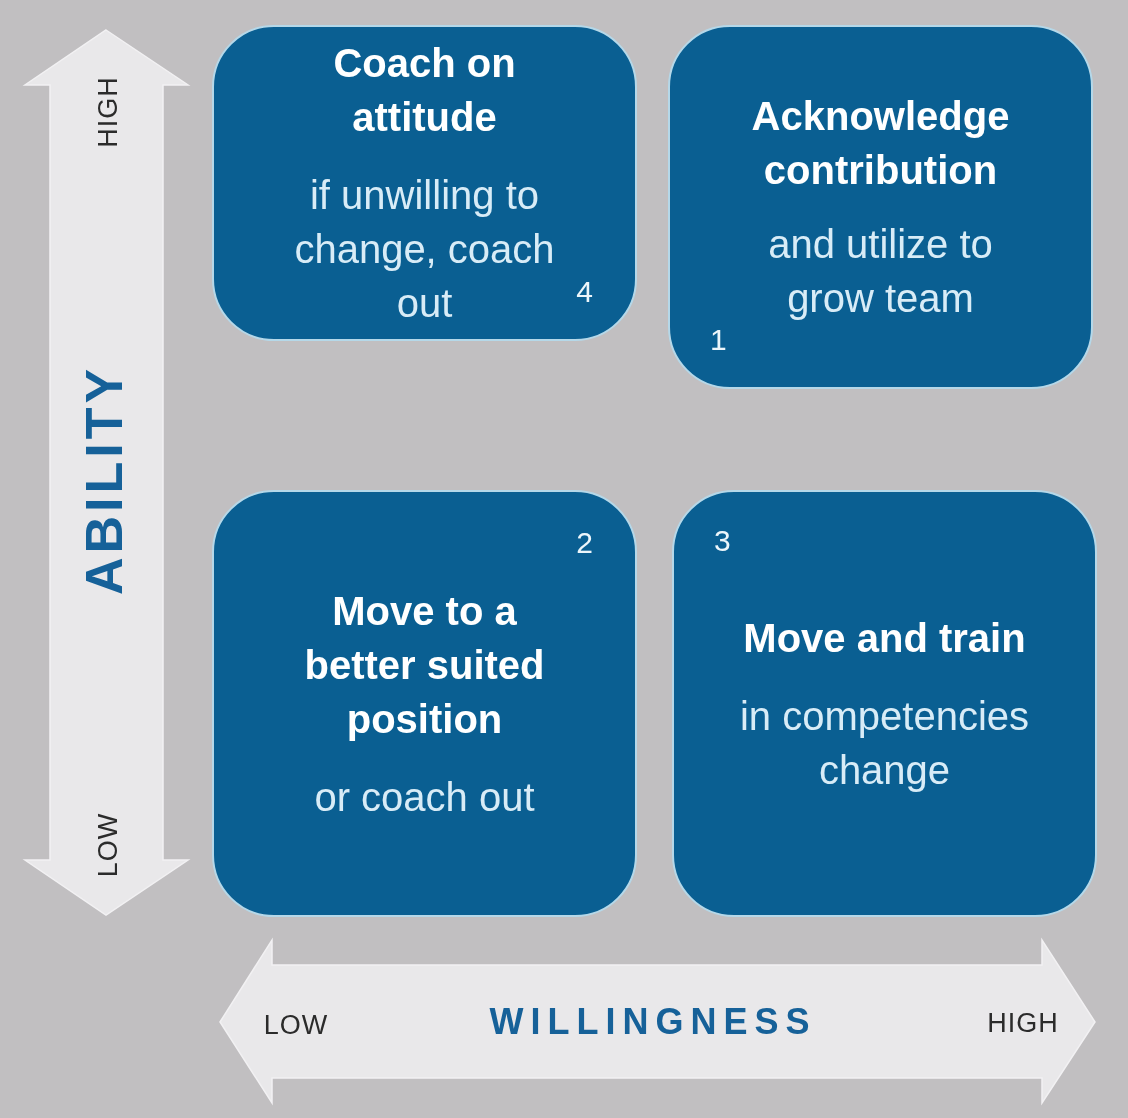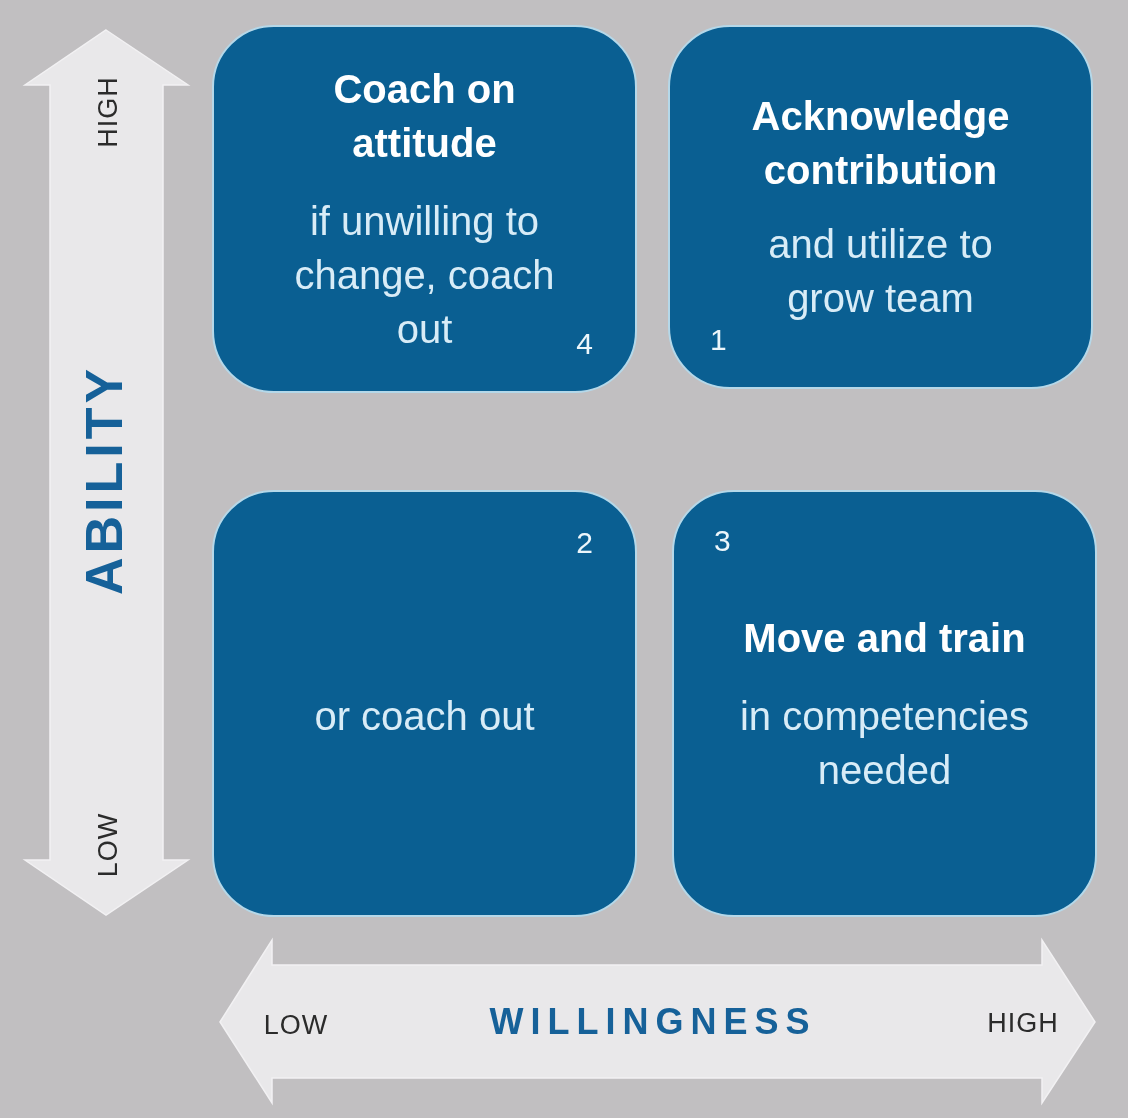--- a/index.html
+++ b/index.html
@@ -23,21 +23,21 @@
     background: #0a5f92;
     border: 2px solid #b5d8e9;
     border-radius: 62px;
     box-sizing: border-box;
     display: flex;
     flex-direction: column;
     align-items: center;
     justify-content: center;
     text-align: center;
   }
-  .q-tl { left: 212px; top: 25px;  height: 368px; }
+  .q-tl { left: 212px; top: 25px;  height: 316px; }
   .q-tr { left: 668px; top: 25px;  height: 364px; }
   .q-bl { left: 212px; top: 490px; height: 427px; }
   .q-br { left: 672px; top: 490px; height: 427px; }
 
   .q-title {
     font-size: 40px;
     font-weight: bold;
     color: #ffffff;
     line-height: 1.35;
   }
@@ -126,23 +126,24 @@
     <div class="q-num num-br">4</div>
   </div>
 
   <div class="quadrant q-tr">
     <div class="q-title w-tr-title">Acknowledge contribution</div>
     <div class="q-body w-tr-body">and utilize to grow team</div>
     <div class="q-num num-bl">1</div>
   </div>
 
   <div class="quadrant q-bl">
+    <div class="q-title w-bl-title">Move to a better suited position</div>
     <div class="q-body w-bl-body">or coach out</div>
     <div class="q-num num-tr">2</div>
   </div>
 
   <div class="quadrant q-br">
     <div class="q-title w-br-title">Move and train</div>
-    <div class="q-body w-br-body">in competencies needed</div>
+    <div class="q-body w-br-body">in competencies change</div>
     <div class="q-num num-tl">3</div>
   </div>
 
 </div>
 
 </body></html>

